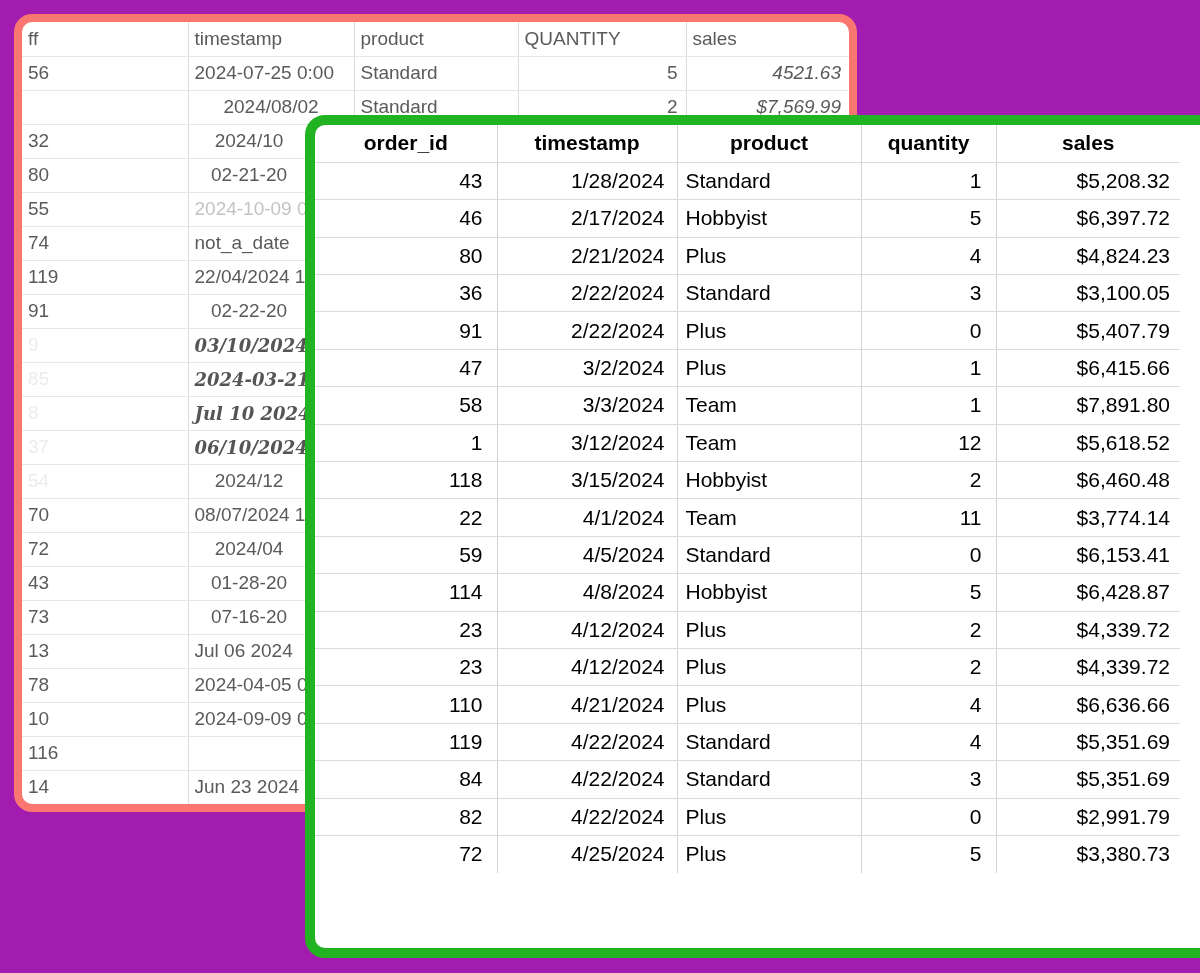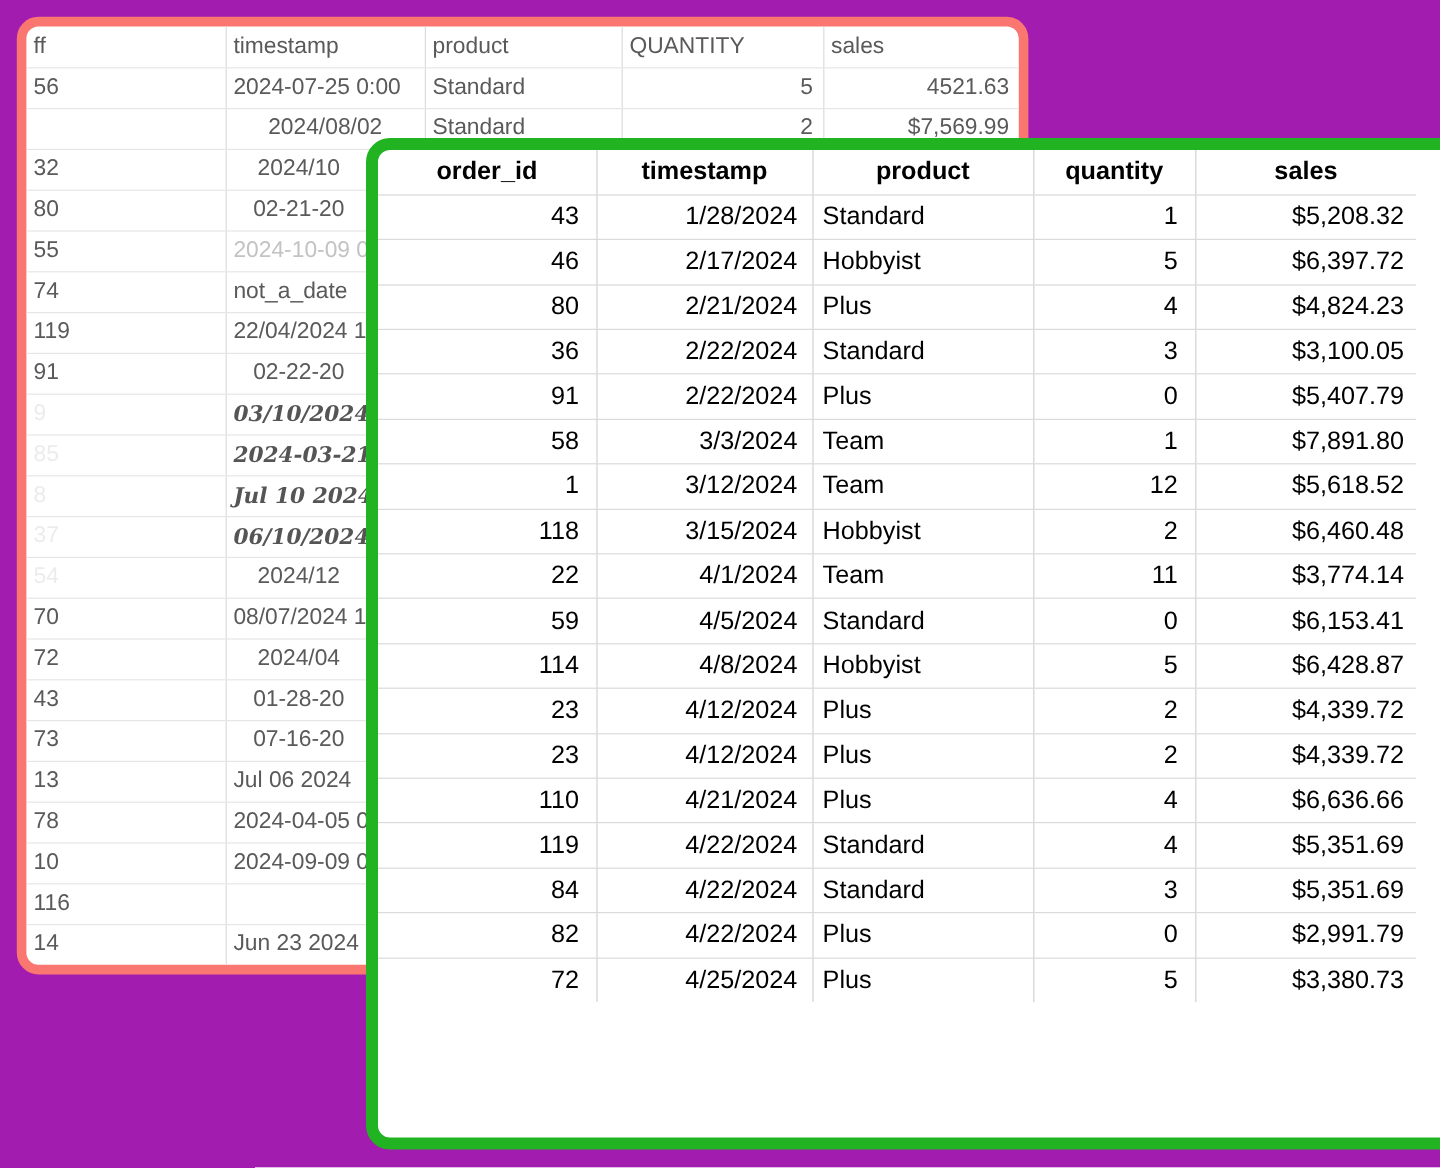--- a/index.html
+++ b/index.html
@@ -20,21 +20,21 @@
     box-sizing:border-box; padding:0 6px; vertical-align:middle;
     font-size:19px; color:#5a5a5a; white-space:nowrap; overflow:hidden;
     border-right:1px solid #dcdcdc; border-bottom:1px solid #e6e6e6;
     font-weight:normal;
   }
   .messy th { text-align:left; }
   .messy th:last-child, .messy td:last-child { border-right:none; }
   .messy tr:last-child td { border-bottom:none; }
   .messy td.c-ff    { text-align:left; padding-right:8px; }
   .messy td.c-qty   { text-align:right; padding-right:8px; }
-  .messy td.c-sales { text-align:right; padding-right:8px; }
+  .messy td.c-sales { text-align:right; padding-right:8px;font-style:italic; }
   .messy td.al { text-align:left; }
   .messy td.ar { text-align:center; }
   .messy td.cut { padding-right:50px; }          
   .messy td.gray  { color:#c3c3c3; }             
   .messy td.faint { color:#ececec; }             
   .messy td.fancy {                               
     font-family:"DejaVu Serif", serif; font-style:italic; font-weight:bold; font-size:18px; color:#555555;
   }
 
   
@@ -288,20 +288,27 @@
             <td class="c-sales">$3,100.05</td>
           </tr>
           <tr>
             <td class="c-oid">91</td>
             <td class="c-ts">2/22/2024</td>
             <td class="c-prod">Plus</td>
             <td class="c-qty">0</td>
             <td class="c-sales">$5,407.79</td>
           </tr>
           <tr>
+            <td class="c-oid">47</td>
+            <td class="c-ts">3/2/2024</td>
+            <td class="c-prod">Plus</td>
+            <td class="c-qty">1</td>
+            <td class="c-sales">$6,415.66</td>
+          </tr>
+          <tr>
             <td class="c-oid">58</td>
             <td class="c-ts">3/3/2024</td>
             <td class="c-prod">Team</td>
             <td class="c-qty">1</td>
             <td class="c-sales">$7,891.80</td>
           </tr>
           <tr>
             <td class="c-oid">1</td>
             <td class="c-ts">3/12/2024</td>
             <td class="c-prod">Team</td>

